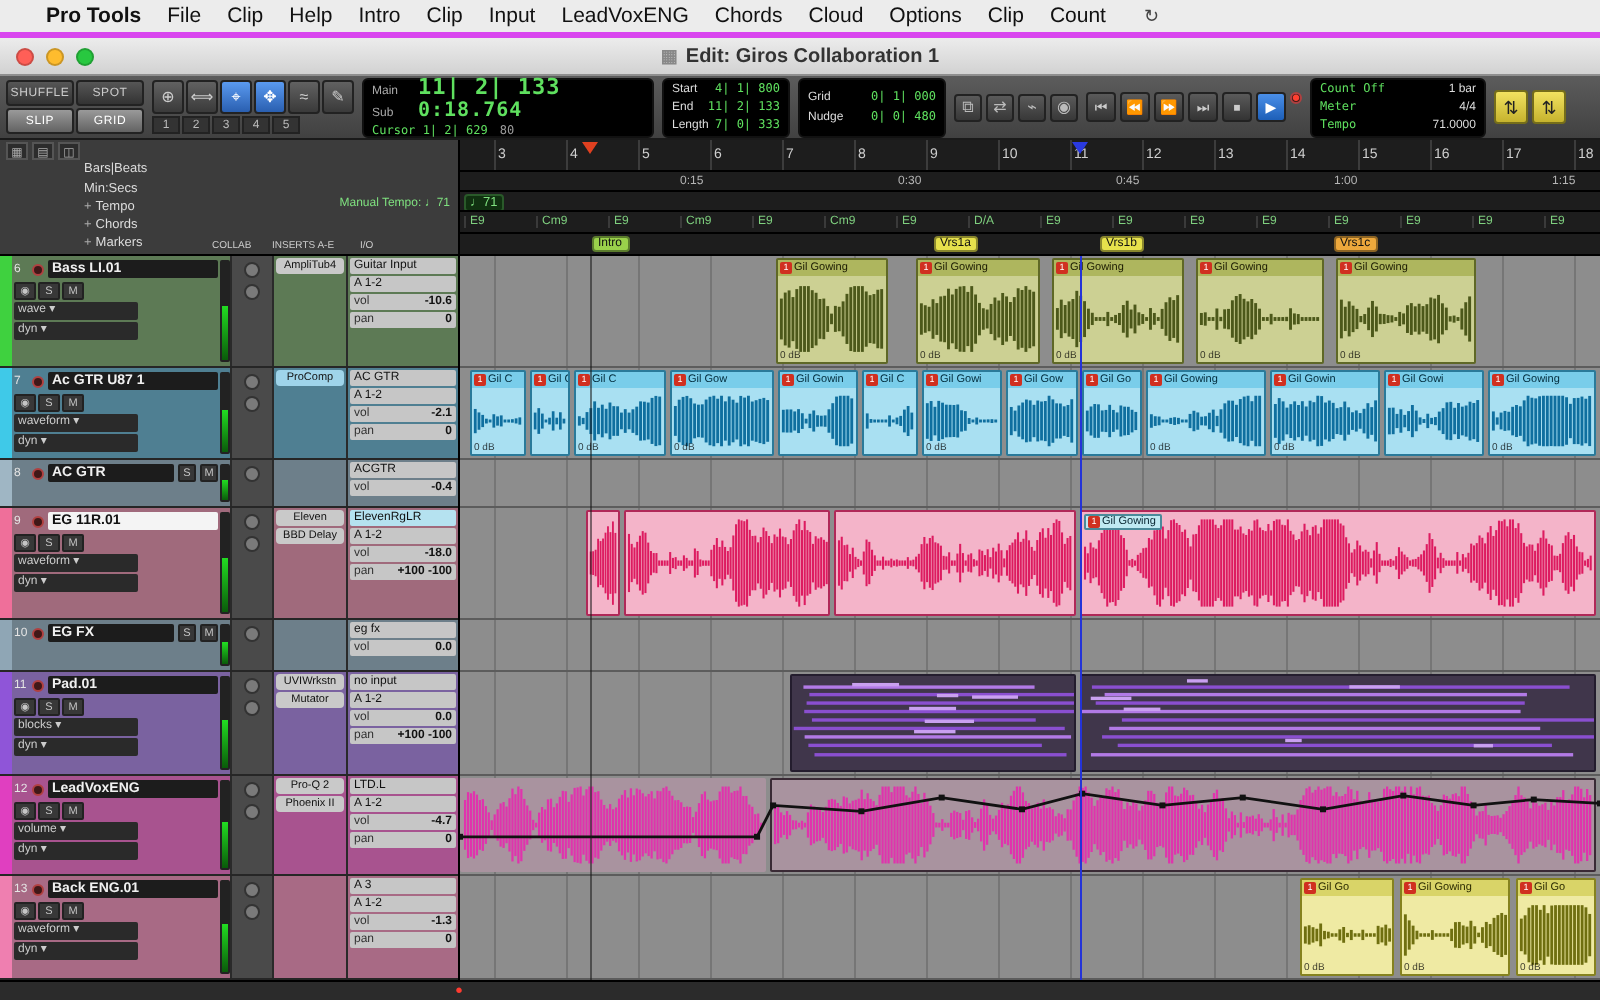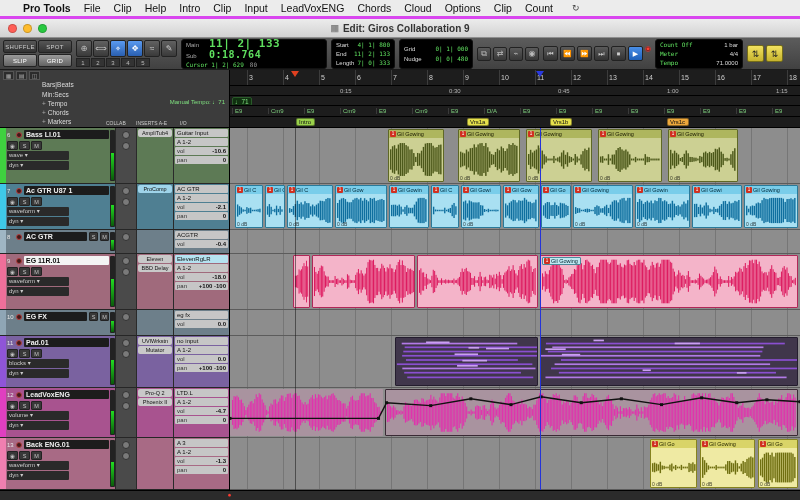--- a/index.html
+++ b/index.html
@@ -148,21 +148,21 @@
   </div>
 
   <div class="titlebar">
     <div class="lights">
       <span class="light l-red"></span>
       <span class="light l-yel"></span>
       <span class="light l-grn"></span>
     </div>
     <div class="title">
       <span class="doc-ic">▦</span>
-      <span>Edit: Giros Collaboration 9</span>
+      <span>Edit: Giros Collaboration 1</span>
     </div>
   </div>
 
   <div class="toolbar">
     <div class="modes" id="modes">
         <div class="mode">SHUFFLE</div>
         <div class="mode">SPOT</div>
         <div class="mode active">SLIP</div>
         <div class="mode active">GRID</div>
       </div>

